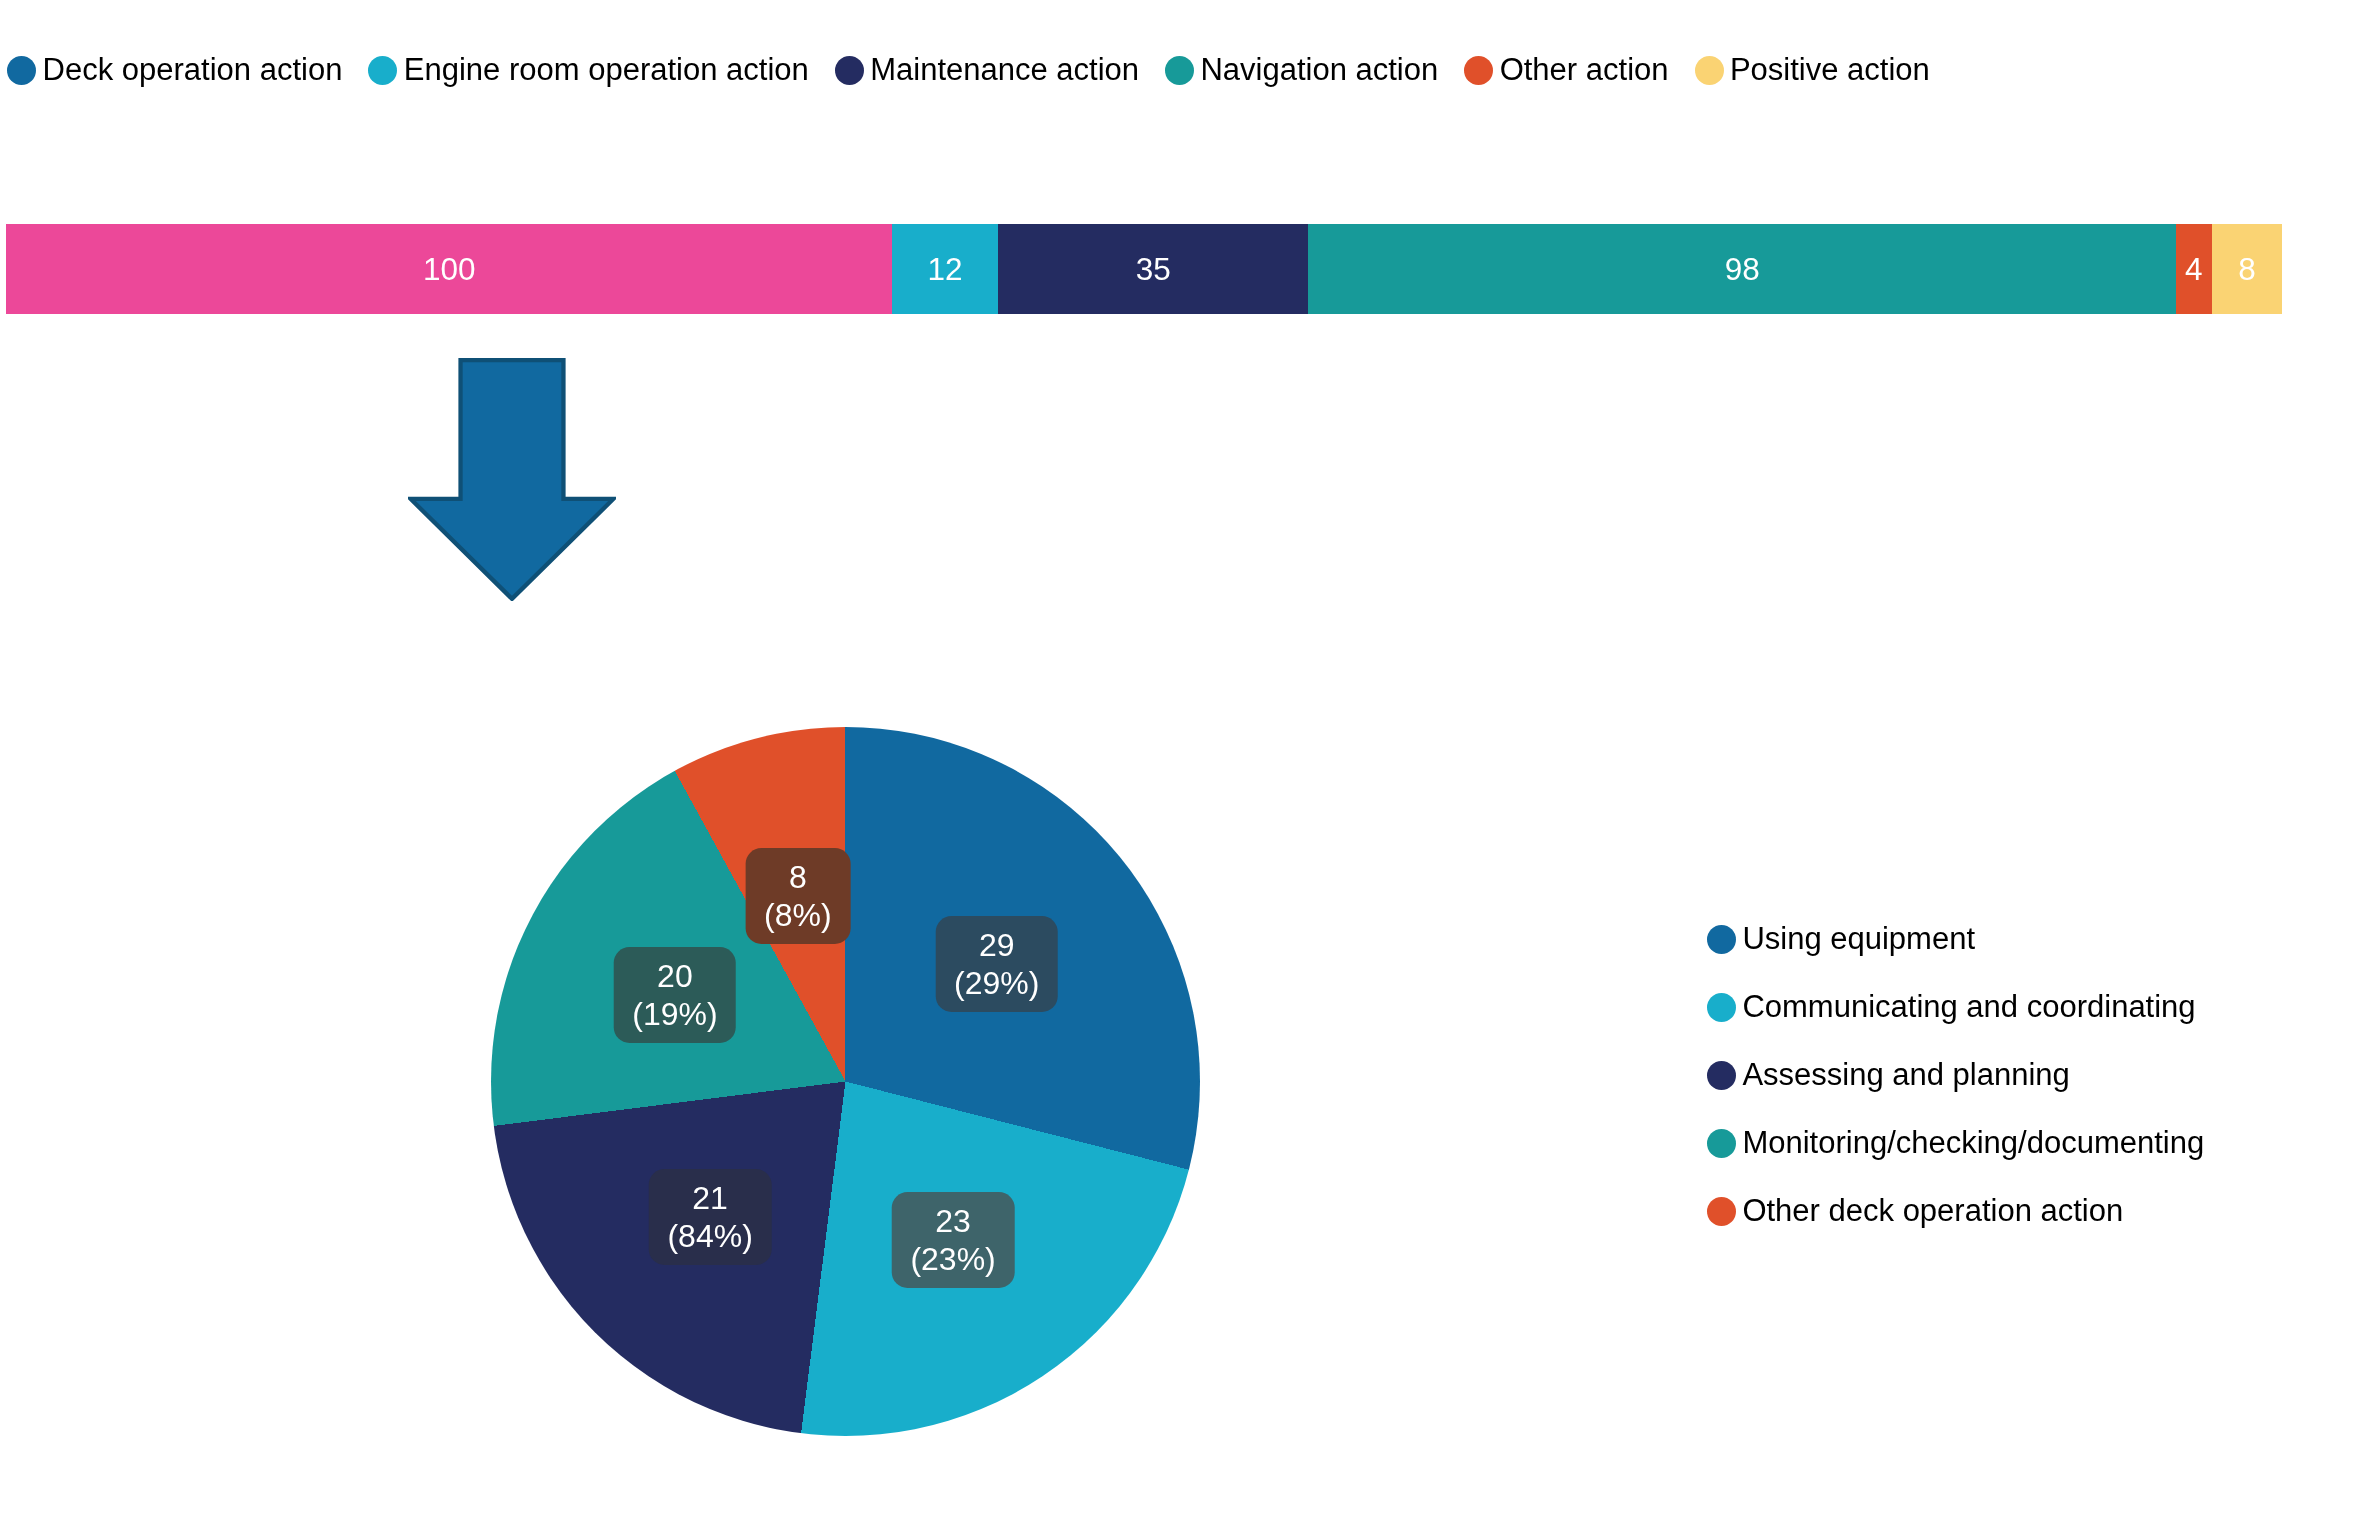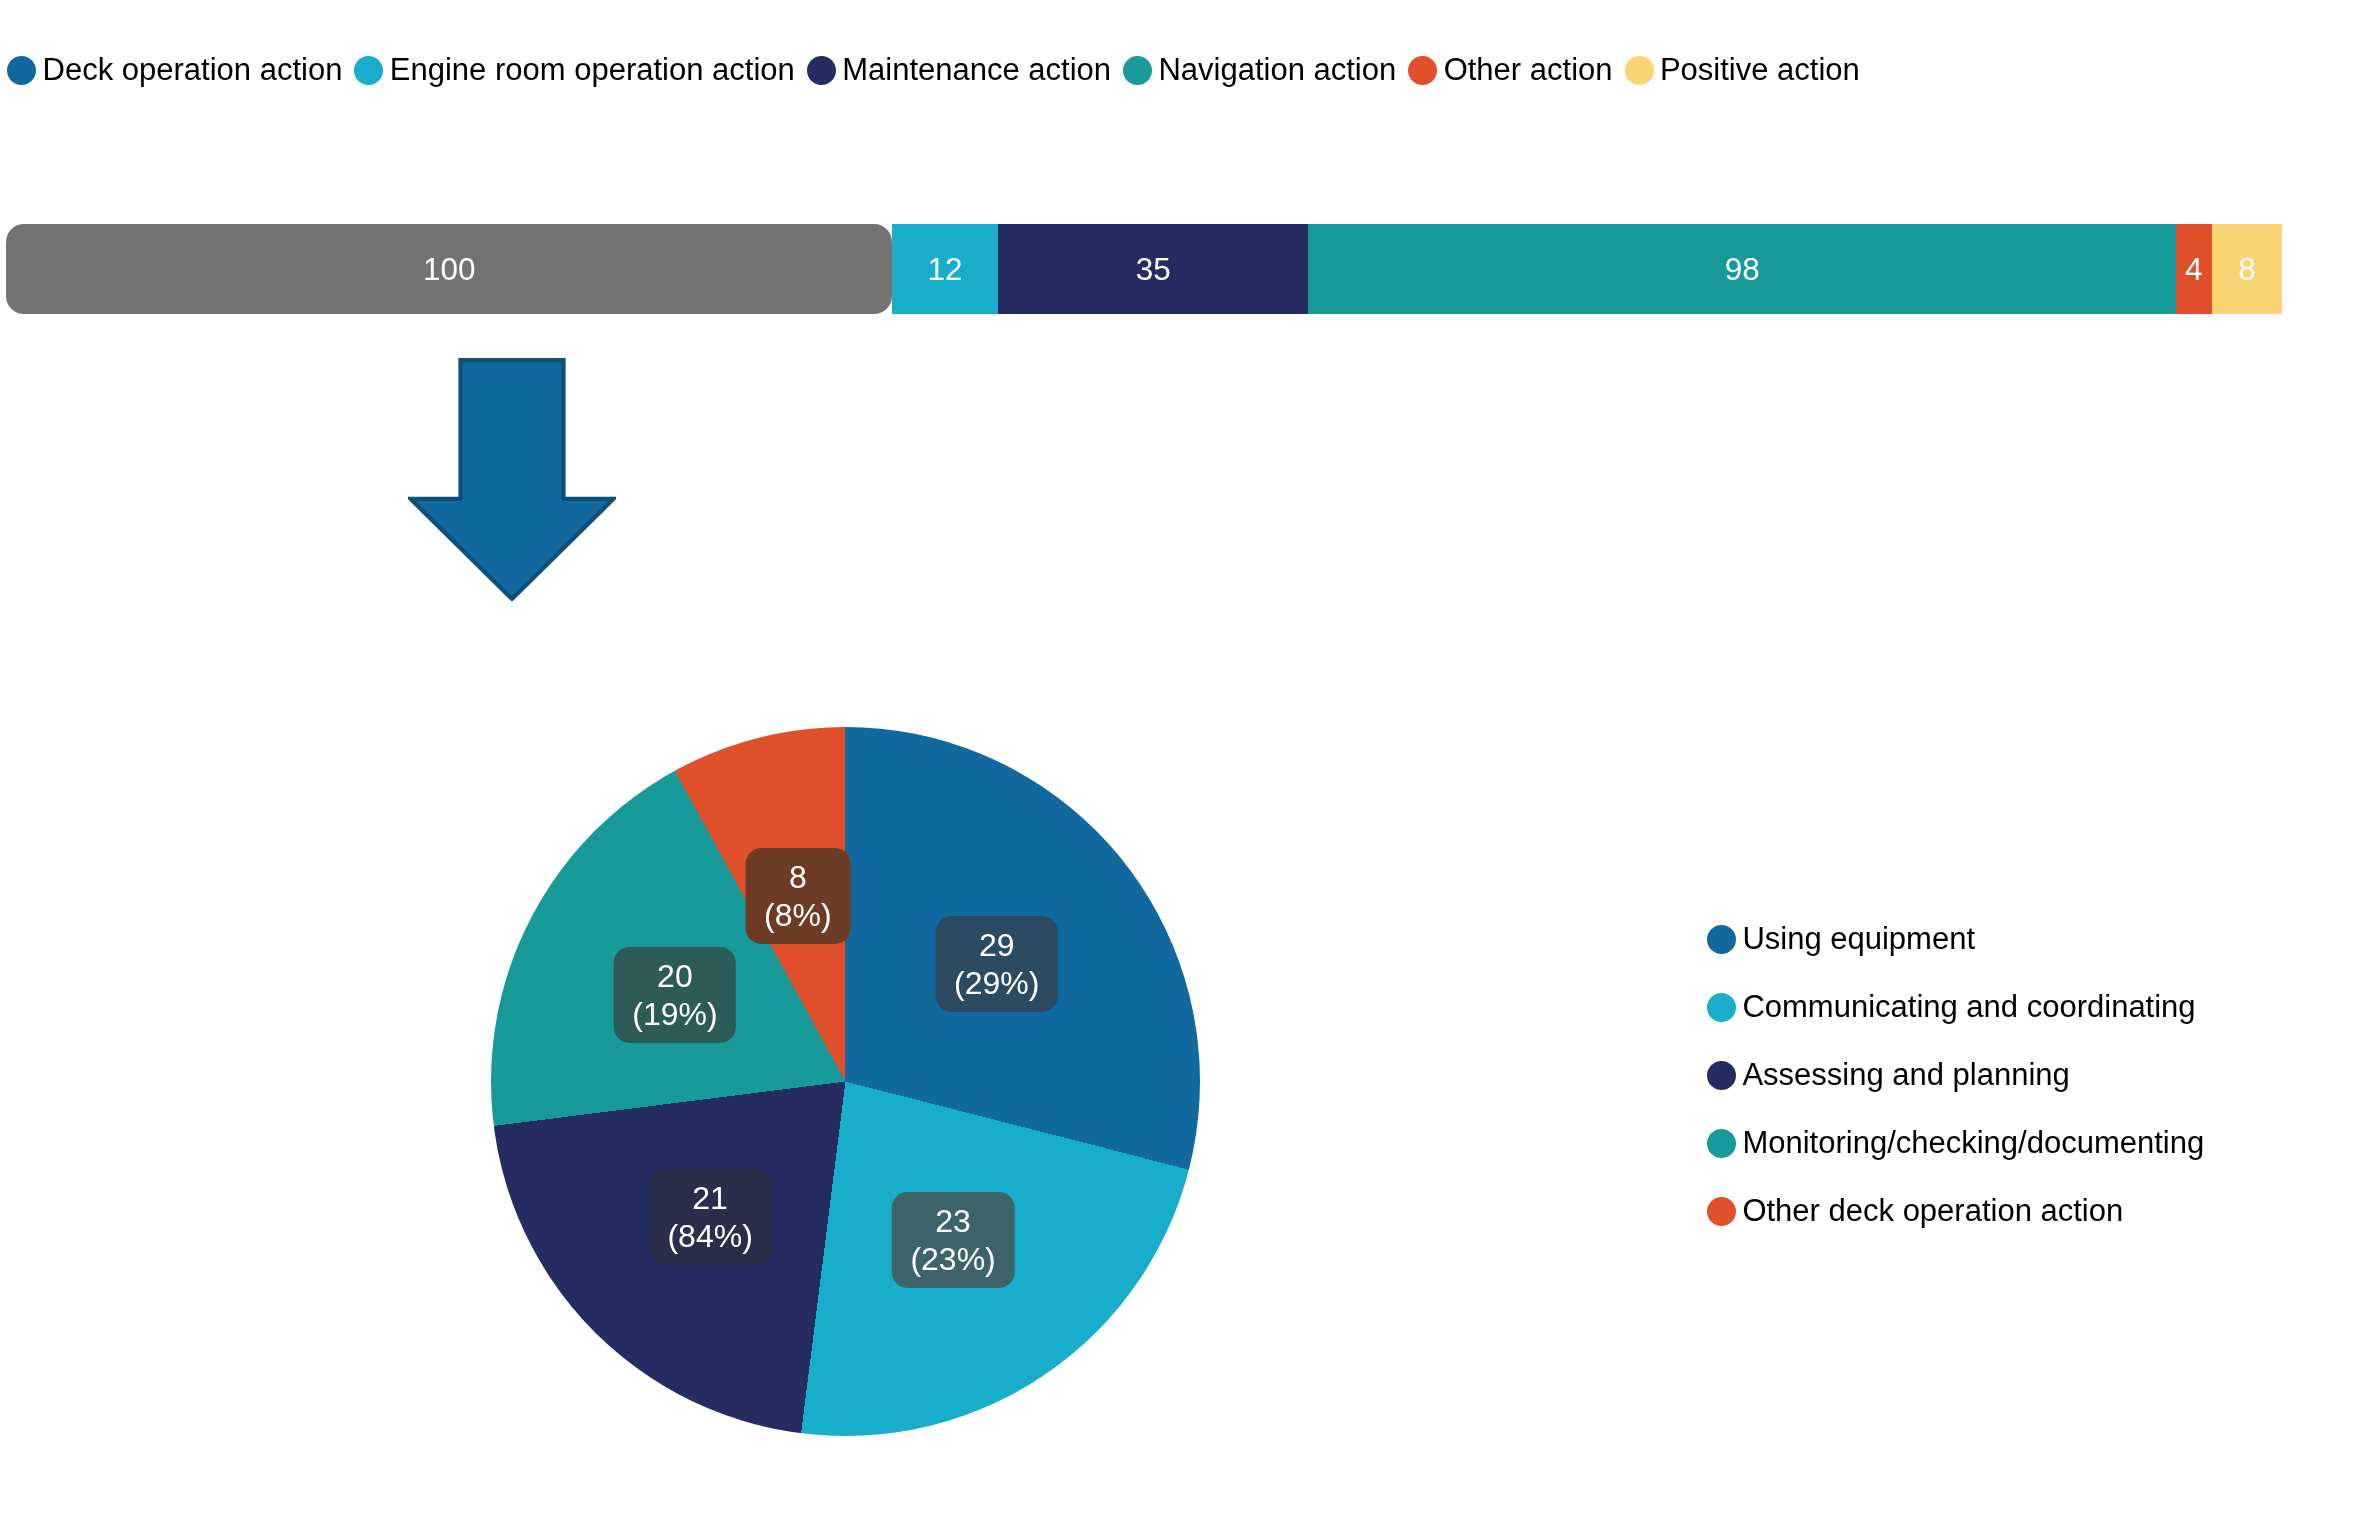--- a/index.html
+++ b/index.html
@@ -11,21 +11,21 @@
     font-family: "Liberation Sans", sans-serif;
     overflow: hidden;
   }
   
   .top-legend {
     position: absolute;
     left: 7.2px;
     top: 52px;
     display: flex;
     align-items: center;
-    gap: 12px;
+    gap: 26px;
   }
   .pie-legend {
     position: absolute;
     left: 1707px;
     top: 921px;
     display: flex;
     flex-direction: column;
     gap: 32px;
   }
   .legend-item { display: flex; align-items: center; gap: 6.4px; }
@@ -104,21 +104,21 @@
         <span class="dot" style="background: rgb(224, 80, 42);"></span>
         <span class="legend-label">Other action</span>
       </div>
       <div class="legend-item">
         <span class="dot" style="background: rgb(250, 211, 115);"></span>
         <span class="legend-label">Positive action</span>
       </div>
     </div>
 
   <div class="stacked-bar">
-      <div class="bar-seg" style="width: 38.9105%; background: #737373; color: rgb(255, 255, 255); border-radius: 18px;">
+      <div class="bar-seg" style="width: 38.9105%; background: #ec4899; color: rgb(255, 255, 255);">
         <span>100</span>
       </div>
       <div class="bar-seg" style="width: 4.66926%; background: rgb(24, 174, 203); color: rgb(255, 255, 255);">
         <span>12</span>
       </div>
       <div class="bar-seg" style="width: 13.6187%; background: rgb(36, 44, 97); color: rgb(255, 255, 255);">
         <span>35</span>
       </div>
       <div class="bar-seg" style="width: 38.1323%; background: rgb(23, 154, 153); color: rgb(255, 255, 255);">
         <span>98</span>

